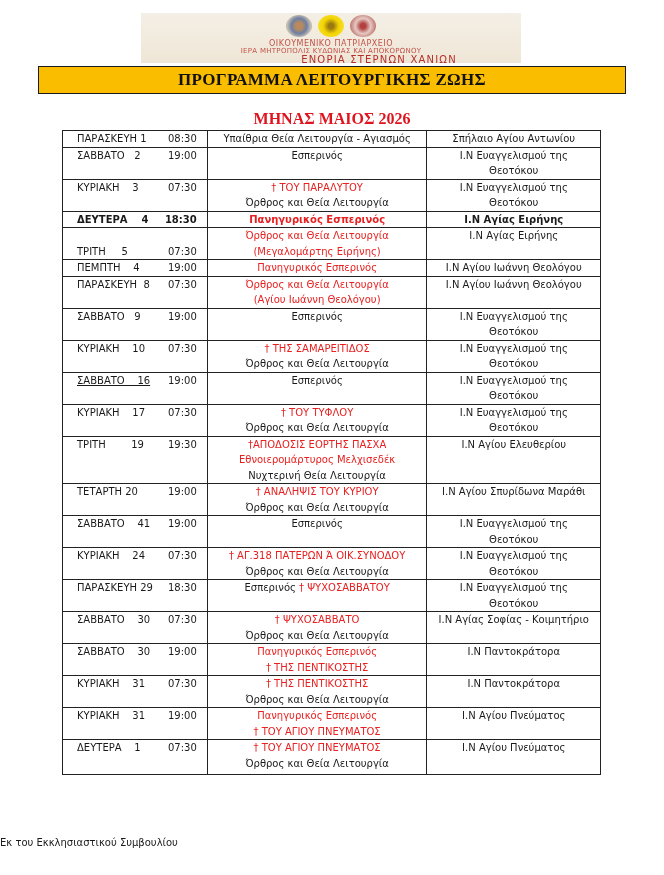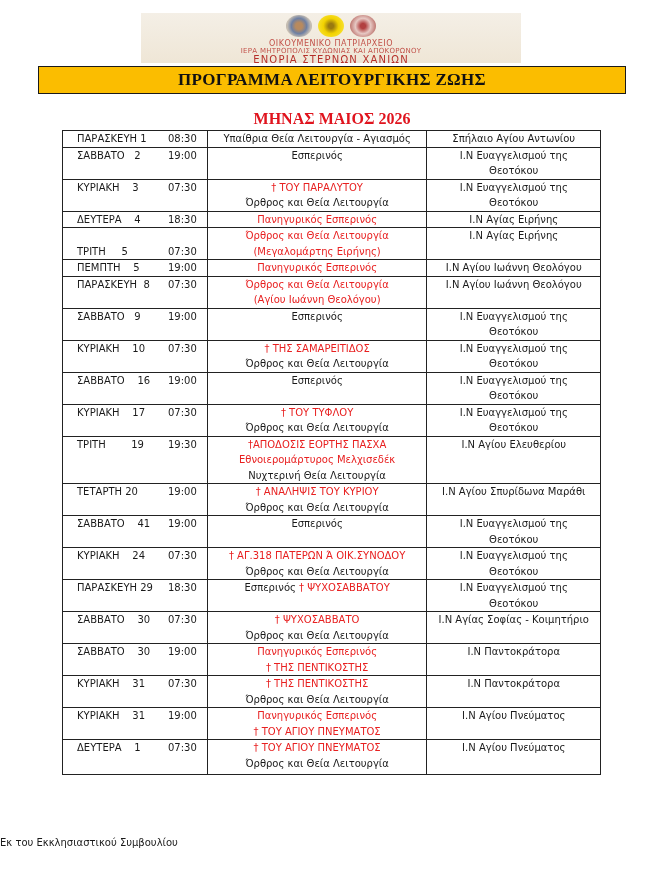--- a/index.html
+++ b/index.html
@@ -10,21 +10,21 @@
                 background:linear-gradient(#f4efe6, #efe6d6); }
   .emblems { position:absolute; top:2px; left:0; width:100%; height:24px; display:flex; justify-content:center; gap:6px; }
   .emblem { width:26px; height:22px; border-radius:50%; }
   .emblem.e1 { background:radial-gradient(circle, #b88a5e 20%, #6d7fa3 45%, #c9c0b3 70%, #8f8a90 100%); }
   .emblem.e2 { background:radial-gradient(circle, #9a7a10 15%, #f2d200 45%, #f7df2a 75%, #f4efe6 100%); }
   .emblem.e3 { background:radial-gradient(circle, #b24040 15%, #e6c8c3 45%, #c07a74 75%, #f4efe6 100%); }
   .lh-line { position:absolute; left:0; width:100%; text-align:center; color:#c2524a; white-space:nowrap;
              font-family:"DejaVu Sans", sans-serif; letter-spacing:0.5px; }
   .lh1 { top:26px; font-size:8px; }
   .lh2 { top:34px; font-size:7px; letter-spacing:0.3px; }
-  .lh3 { top:41px; font-size:10px; color:#b52f2a; letter-spacing:1.2px; }
+  .lh3 { top:41px; font-size:10px; color:#b52f2a; letter-spacing:1.2px;margin-left:48px; }
 
   .banner { position:absolute; left:38px; top:66px; width:588px; height:28px; box-sizing:border-box;
             background:#fbbd00; border:1.5px solid #1a1a1a; display:flex; align-items:center; justify-content:center; }
   .banner span { font-family:"Liberation Serif", "DejaVu Serif", serif; font-weight:bold; font-size:17px; color:#111; letter-spacing:0.3px; }
 
   .month { position:absolute; left:0; top:102px; width:664px; text-align:center;
            font-family:"Liberation Serif", "DejaVu Serif", serif; font-weight:bold; font-size:16px; color:#e0141e;margin-top:8px; }
 
   table.sched { position:absolute; left:62px; top:130px; width:539px; border-collapse:collapse;
                 font-family:"DejaVu Sans", "Liberation Sans", sans-serif; font-size:10px; }
@@ -102,21 +102,21 @@
         </td>
         <td class="c-svc">
           <span class="svc-line"><span class="red">† ΤΟΥ ΠΑΡΑΛΥΤΟΥ</span></span>
           <span class="svc-line"><span class="blk">Όρθρος και Θεία Λειτουργία</span></span>
         </td>
         <td class="c-loc">
           <span class="loc-line">Ι.Ν Ευαγγελισμού της</span>
           <span class="loc-line">Θεοτόκου</span>
         </td>
       </tr>
-      <tr style="height: 16px;">
+      <tr style="height: 16px; font-weight: bold;">
         <td class="c-day">
           <div class="day">
             <span class="wd" style="white-space: pre;">ΔΕΥΤΕΡΑ    4</span>
             <span class="tm">18:30</span>
           </div>
         </td>
         <td class="c-svc">
           <span class="svc-line"><span class="red">Πανηγυρικός Εσπερινός</span></span>
         </td>
         <td class="c-loc">
@@ -134,21 +134,21 @@
           <span class="svc-line"><span class="red">Όρθρος και Θεία Λειτουργία</span></span>
           <span class="svc-line"><span class="red">(Μεγαλομάρτης Ειρήνης)</span></span>
         </td>
         <td class="c-loc">
           <span class="loc-line">Ι.Ν Αγίας Ειρήνης</span>
         </td>
       </tr>
       <tr style="height: 16px;">
         <td class="c-day">
           <div class="day">
-            <span class="wd" style="white-space: pre;">ΠΕΜΠΤΗ    5</span>
+            <span class="wd" style="white-space: pre;">ΠΕΜΠΤΗ    4</span>
             <span class="tm">19:00</span>
           </div>
         </td>
         <td class="c-svc">
           <span class="svc-line"><span class="red">Πανηγυρικός Εσπερινός</span></span>
         </td>
         <td class="c-loc">
           <span class="loc-line">Ι.Ν Αγίου Ιωάννη Θεολόγου</span>
         </td>
       </tr>
@@ -194,21 +194,21 @@
           <span class="svc-line"><span class="blk">Όρθρος και Θεία Λειτουργία</span></span>
         </td>
         <td class="c-loc">
           <span class="loc-line">Ι.Ν Ευαγγελισμού της</span>
           <span class="loc-line">Θεοτόκου</span>
         </td>
       </tr>
       <tr style="height: 32px;">
         <td class="c-day">
           <div class="day">
-            <span class="wd" style="white-space: pre;">ΣΑΒΒΑΤΟ    16</span>
+            <span class="wd" style="white-space: pre; text-decoration: underline;">ΣΑΒΒΑΤΟ    16</span>
             <span class="tm">19:00</span>
           </div>
         </td>
         <td class="c-svc">
           <span class="svc-line"><span class="blk">Εσπερινός</span></span>
         </td>
         <td class="c-loc">
           <span class="loc-line">Ι.Ν Ευαγγελισμού της</span>
           <span class="loc-line">Θεοτόκου</span>
         </td>

